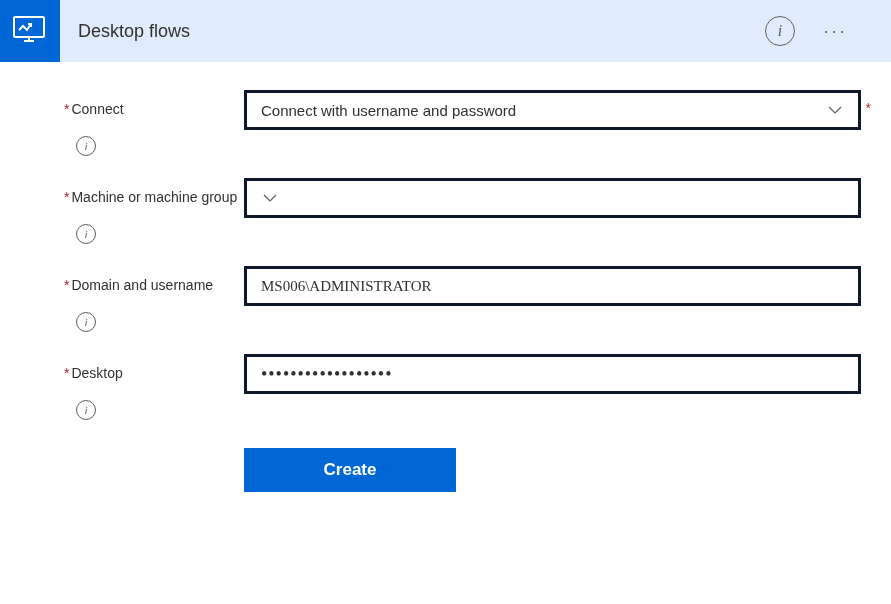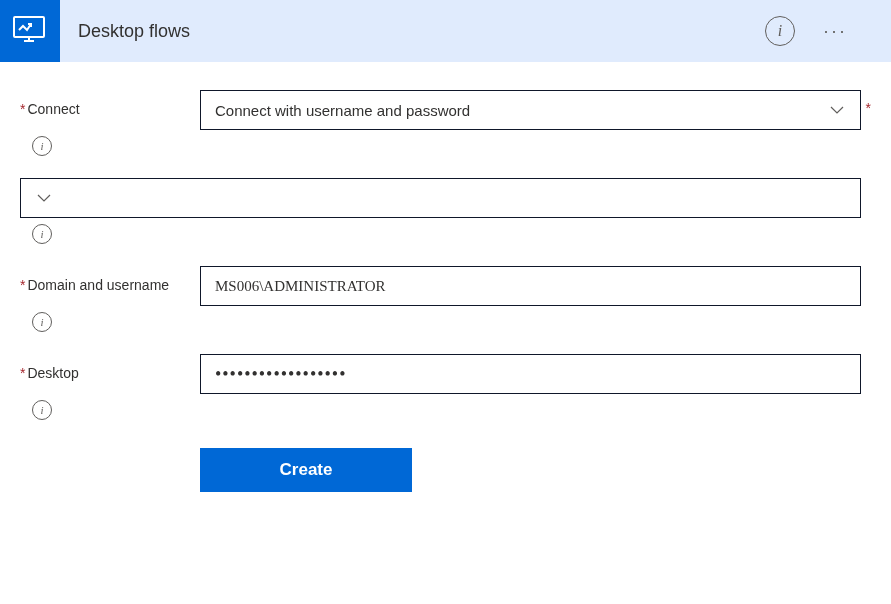--- a/index.html
+++ b/index.html
@@ -51,20 +51,21 @@
     }
     .header-more {
       font-size: 18px;
       color: #605e5c;
       letter-spacing: 2px;
       padding: 4px 8px;
       cursor: pointer;
     }
     .form {
       padding: 28px 20px 0 20px;
+      margin-left: 44px;
     }
     .form-row {
       display: flex;
       align-items: flex-start;
       margin-bottom: 6px;
     }
     .label-col {
       width: 180px;
       flex-shrink: 0;
       padding-top: 10px;
@@ -75,21 +76,21 @@
       color: #a4262c;
       margin-right: 2px;
     }
     .control-col {
       flex: 1;
       position: relative;
     }
     .dropdown, .text-input {
       width: 100%;
       height: 40px;
-      border: 1px solid #0f172a;
+      border: 3px solid #0f172a;
       background: #fff;
       padding: 0 14px;
       font-size: 15px;
       color: #323130;
       display: flex;
       align-items: center;
       cursor: pointer;
     }
     .text-input {
       cursor: text;
@@ -187,20 +188,23 @@
         </span>
       </div>
     </div>
     <div class="trailing-req">*</div>
   </div>
   <div class="help-row">
     <div class="help-icon">i</div>
   </div>
 
   <div class="form-row">
+    <div class="label-col">
+      <span class="req">*</span><span>Machine or machine group</span>
+    </div>
     <div class="control-col">
       <div class="dropdown">
         <span class="chevron">
           <svg width="14" height="9" viewBox="0 0 14 9">
               <polyline points="1,1 7,7 13,1" fill="none" stroke="#605e5c" stroke-width="1.2"></polyline>
             </svg>
         </span>
       </div>
     </div>
     <div class="trailing-req"></div>

